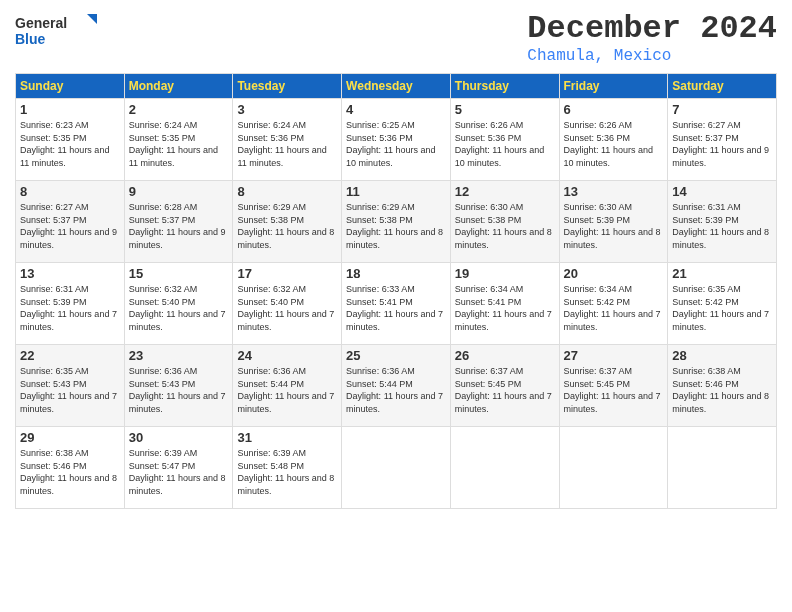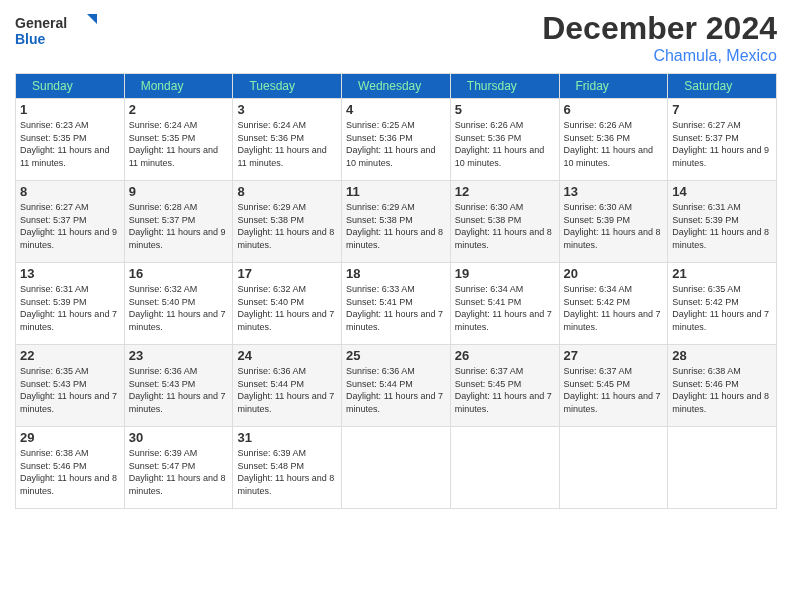--- a/index.html
+++ b/index.html
@@ -19,43 +19,43 @@
       display: flex;
       justify-content: space-between;
       align-items: flex-start;
       margin-bottom: 8px;
     }
     .logo {
       display: flex;
       align-items: center;
     }
     .title-section {
-      text-align: right;
+      font-family: Liberation Mono, monospace;
     }
     .month-title {
       font-size: 32px;
       font-weight: bold;
       color: #333;
     }
     .location-title {
       font-size: 16px;
       color: #3b82f6;
     }
     .calendar {
       width: 100%;
       border-collapse: collapse;
       font-size: 10px;
     }
     .calendar th {
       background-color: #1565c0;
-      color: #86efac;
-      padding: 5px 16px;
+      color: #fde047;
+      padding: 5px 4px;
       text-align: left;
       font-size: 12px;
-      font-weight: normal;
+      font-weight: bold;
       border: 1px solid #ddd;
     }
     .calendar td {
       border: 1px solid #ddd;
       padding: 3px 4px;
       vertical-align: top;
       width: calc(100% / 7);
       height: 82px;
       background: #fff;
     }
@@ -230,21 +230,21 @@
         <tr>
           <td>
         <span class="day-number">13</span>
         <div class="day-info">
           Sunrise: 6:31 AM<br>
           Sunset: 5:39 PM<br>
           Daylight: 11 hours and 7 minutes.
         </div>
       </td>
           <td>
-        <span class="day-number">16</span>
+        <span class="day-number">15</span>
         <div class="day-info">
           Sunrise: 6:32 AM<br>
           Sunset: 5:40 PM<br>
           Daylight: 11 hours and 7 minutes.
         </div>
       </td>
           <td>
         <span class="day-number">17</span>
         <div class="day-info">
           Sunrise: 6:32 AM<br>

